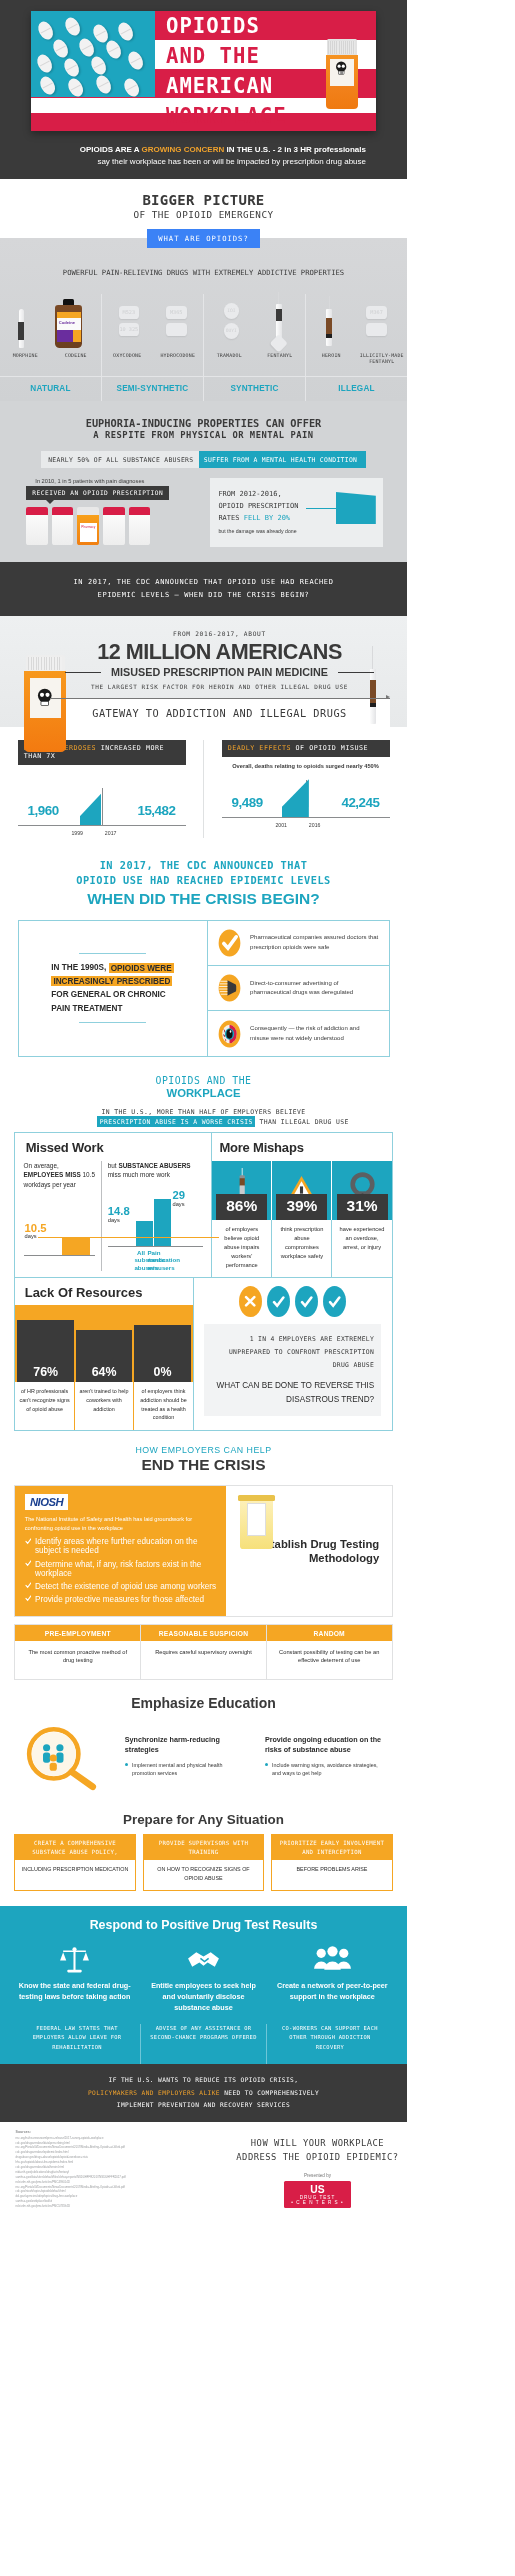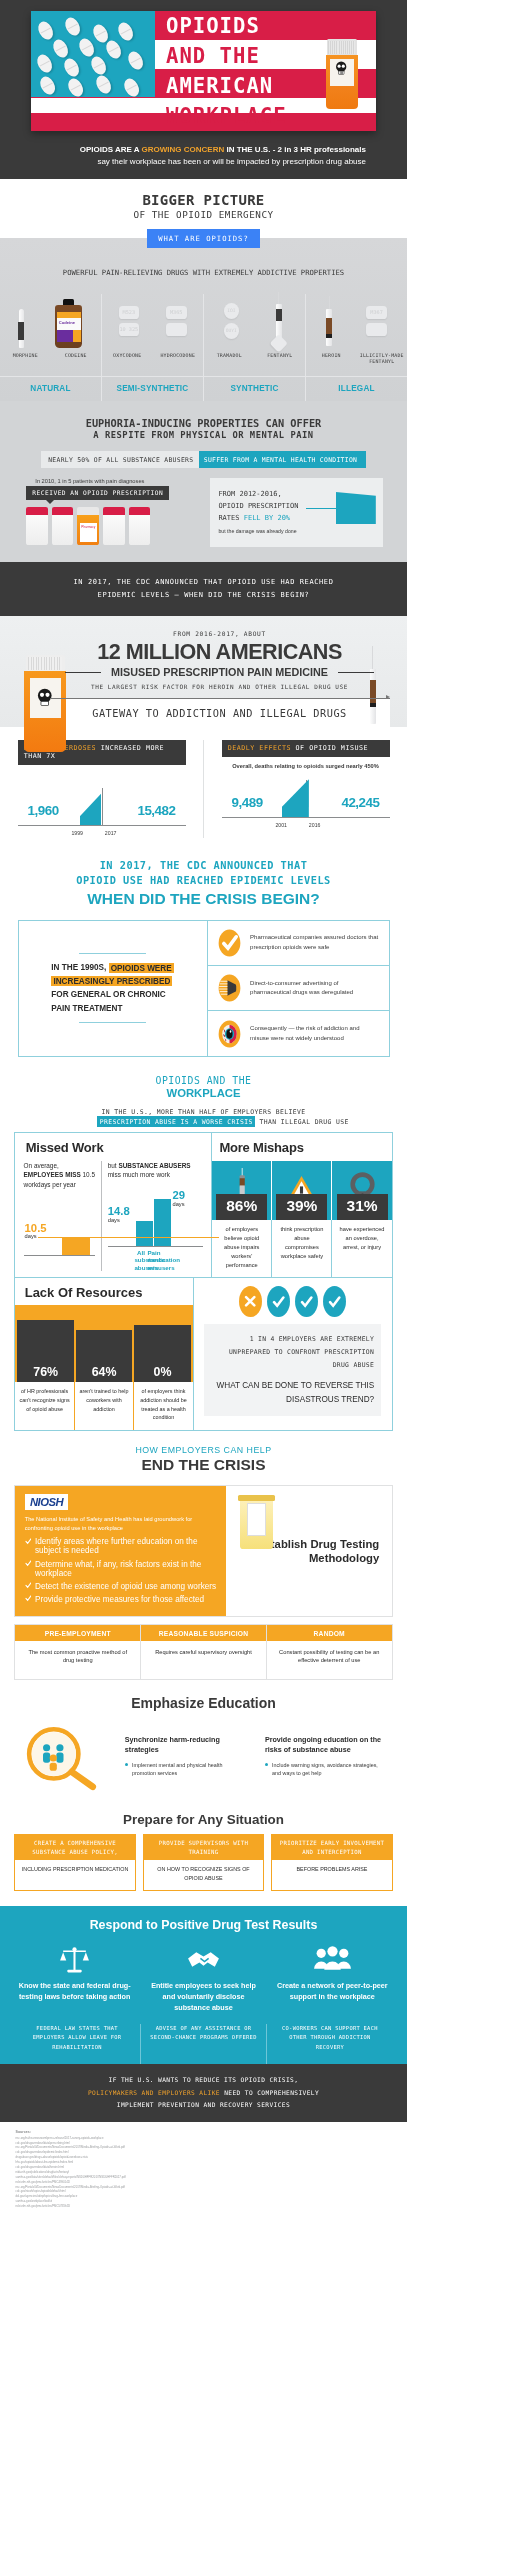--- a/index.html
+++ b/index.html
@@ -969,16 +969,29 @@
       <p>cdc.gov/drugoverdose/data/heroin.html</p>
       <p>nida.nih.gov/publications/drugfacts/fentanyl</p>
       <p>samhsa.gov/data/sites/default/files/cbhsq-reports/NSDUHFFR2017/NSDUHFFR2017.pdf</p>
       <p>ncbi.nlm.nih.gov/pmc/articles/PMC4990141/</p>
       <p>nsc.org/Portals/0/Documents/NewsDocuments/2017/Media-Briefing-Opioids-at-Work.pdf</p>
       <p>cdc.gov/niosh/topics/opioids/default.html</p>
       <p>dol.gov/agencies/odep/topics/drug-free-workplace</p>
       <p>samhsa.gov/workplace/toolkit</p>
       <p>ncbi.nlm.nih.gov/pmc/articles/PMC5785945/</p>
     </div>
+    <div style="flex:1;">
+      <div class="final">
+        <div class="f1"><span>HOW WILL YOUR WORKPLACE</span><br><span>ADDRESS THE OPIOID EPIDEMIC?</span></div>
+      </div>
+      <div class="logo">
+        <div class="pb">Presented by</div>
+        <div class="mark">
+          <span>US</span>
+          <small>DRUG TEST</small>
+          <small>• C E N T E R S •</small>
+        </div>
+      </div>
+    </div>
   </div>
 
 </div>
 
 
 </body></html>

